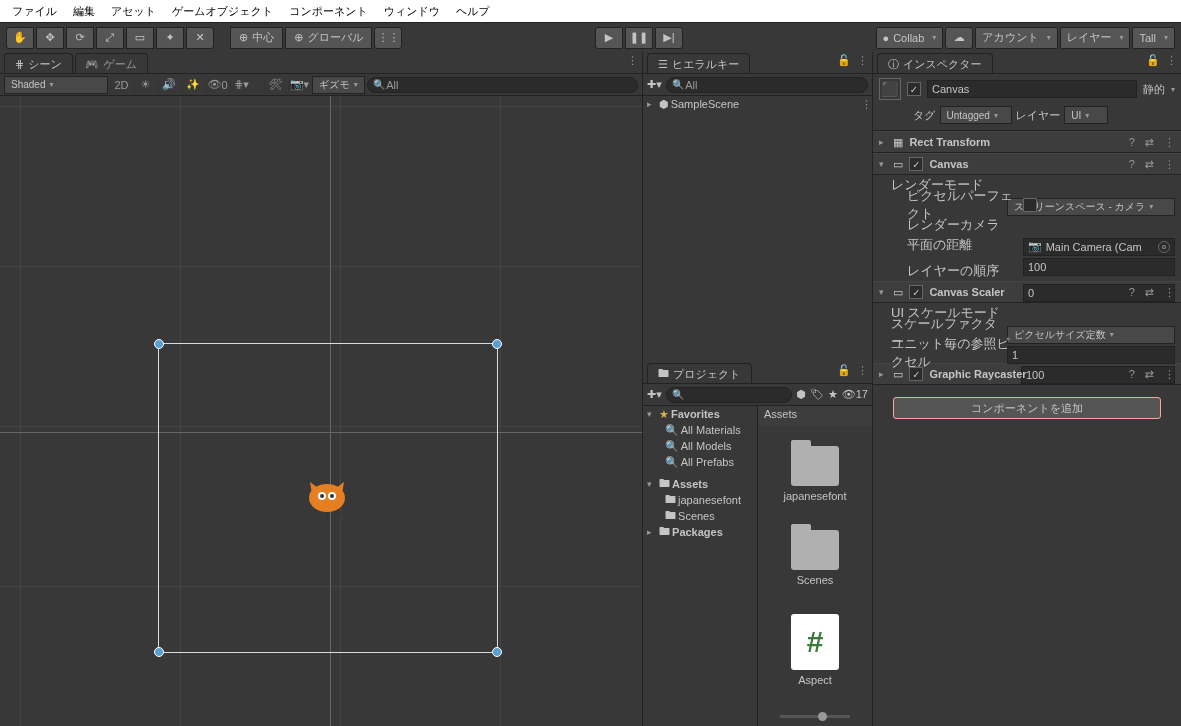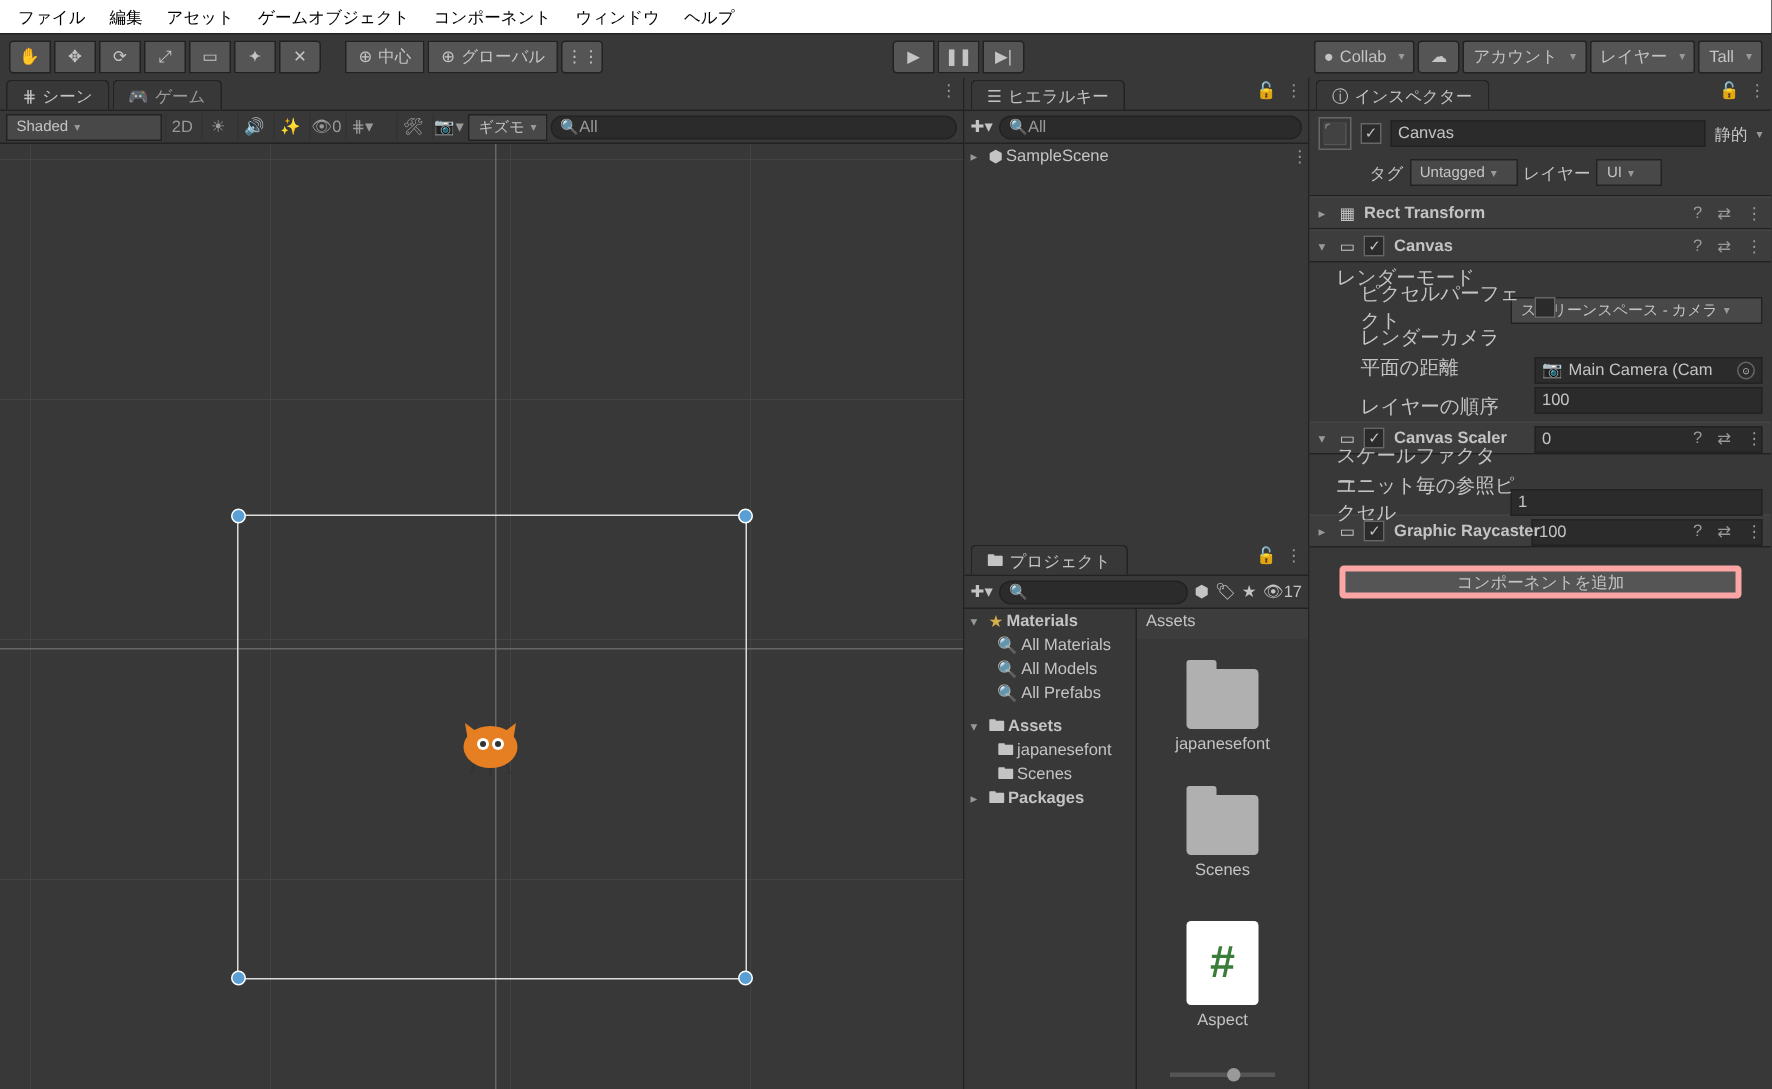--- a/index.html
+++ b/index.html
@@ -77,21 +77,21 @@
 .insp-tagrow { display: flex; align-items: center; padding: 2px 6px 6px 40px; gap: 4px; border-bottom: 1px solid #222; }
 .comp-hdr { height: 22px; background: #3d3d3d; border-top: 1px solid #444; border-bottom: 1px solid #222; display: flex; align-items: center; padding: 0 6px; gap: 6px; }
 .comp-hdr .fold { width: 8px; font-size: 9px; color: #999; }
 .comp-hdr .ttl { flex: 1; font-weight: bold; }
 .comp-hdr .rico { color: #999; margin-left: 4px; font-size: 11px; }
 .prop-row { display: flex; align-items: center; height: 20px; padding: 0 6px 0 18px; gap: 4px; }
 .prop-row .lbl { width: 112px; font-size: 13px; }
 .prop-row .val { flex: 1; margin-top: 43px; }
 .obj-field { height: 18px; background: #2b2b2b; border: 1px solid #222; color: #c4c4c4; padding: 0 4px; display: flex; align-items: center; gap: 4px; }
 .obj-field .dot { width: 12px; height: 12px; border: 1px solid #666; border-radius: 50%; margin-left: auto; display: flex; align-items: center; justify-content: center; font-size: 6px; }
-.add-comp { margin: 12px 20px; height: 22px; background: #555; border: 4px solid #fca5a5; border-radius: 3px; display: flex; align-items: center; justify-content: center; color: #c4c4c4; }
+.add-comp { margin: 12px 20px; height: 22px; background: #555; border: 1px solid #fca5a5; border-radius: 3px; display: flex; align-items: center; justify-content: center; color: #c4c4c4; }
 
 svg { display: block; }
 </style>
 </head>
 <body>
 
 <div class="menubar">
   <span>ファイル</span>
   <span>編集</span>
   <span>アセット</span>
@@ -227,21 +227,21 @@
       <span>⬢</span>
       <span>🏷</span>
       <span>★</span>
       <span>👁<span>17</span></span>
     </div>
     <div class="proj-split">
       <div class="proj-tree tree">
         <div class="tree-row">
             <span class="fold">▾</span>
             <span style="color:#d4b04a">★</span>
-            <b>Materials</b>
+            <b>Favorites</b>
           </div>
         <div class="tree-row" style="padding-left:22px">
             <span>🔍</span>
             <span>All Materials</span>
           </div>
         <div class="tree-row" style="padding-left:22px">
             <span>🔍</span>
             <span>All Models</span>
           </div>
         <div class="tree-row" style="padding-left:22px">
@@ -366,20 +366,24 @@
       <div class="comp-hdr">
         <span class="fold">▾</span>
         <span>▭</span>
         <div class="chk">✓</div>
         <span class="ttl">Canvas Scaler</span>
         <span class="rico">?</span>
         <span class="rico">⇄</span>
         <span class="rico">⋮</span>
       </div>
       <div class="prop-row">
+          <span class="lbl">UI スケールモード</span>
+          <div class="dd val">ピクセルサイズ定数</div>
+        </div>
+      <div class="prop-row">
           <span class="lbl">スケールファクター</span>
           <input class="txt-in val" value="1" style="">
         </div>
       <div class="prop-row">
           <span class="lbl" style="width:126px">ユニット毎の参照ピクセル</span>
           <input class="txt-in val" value="100" style="">
         </div>
 
       <div class="comp-hdr">
         <span class="fold">▸</span>

